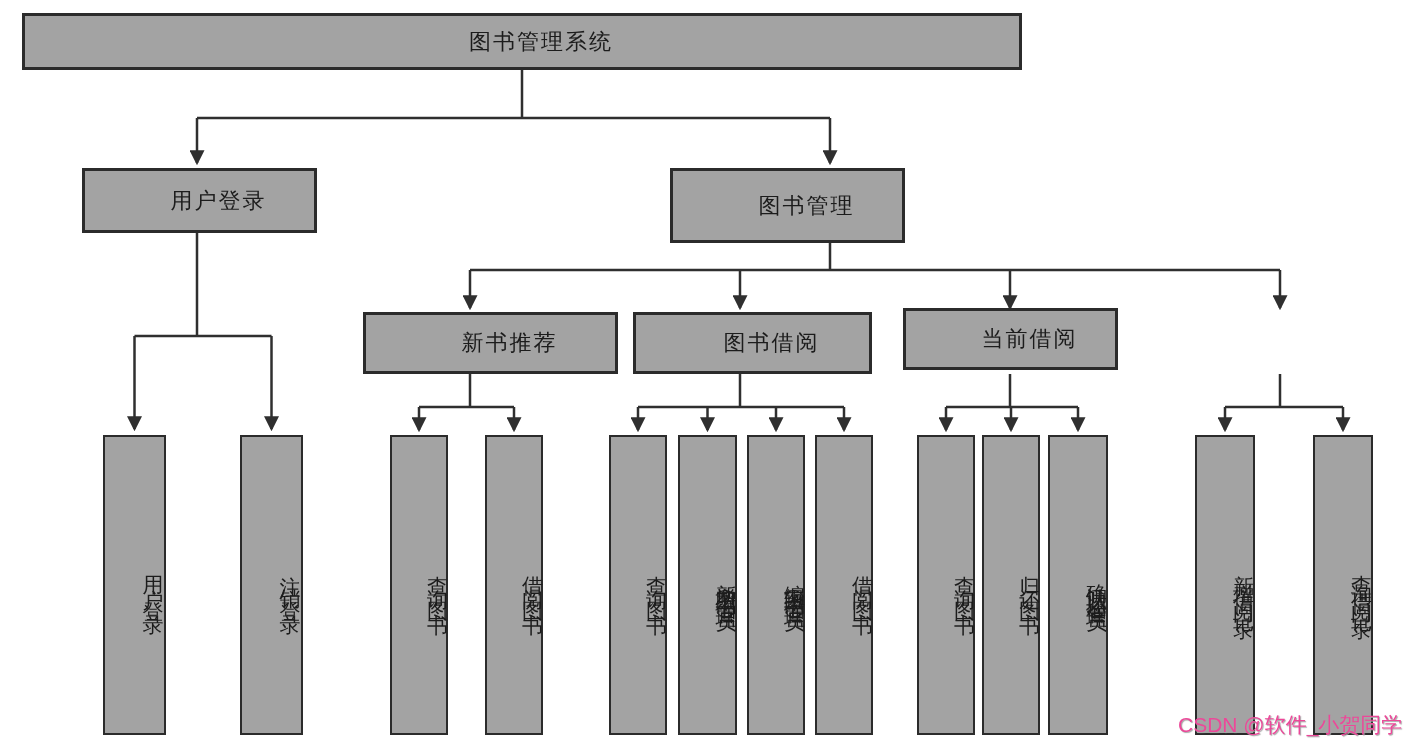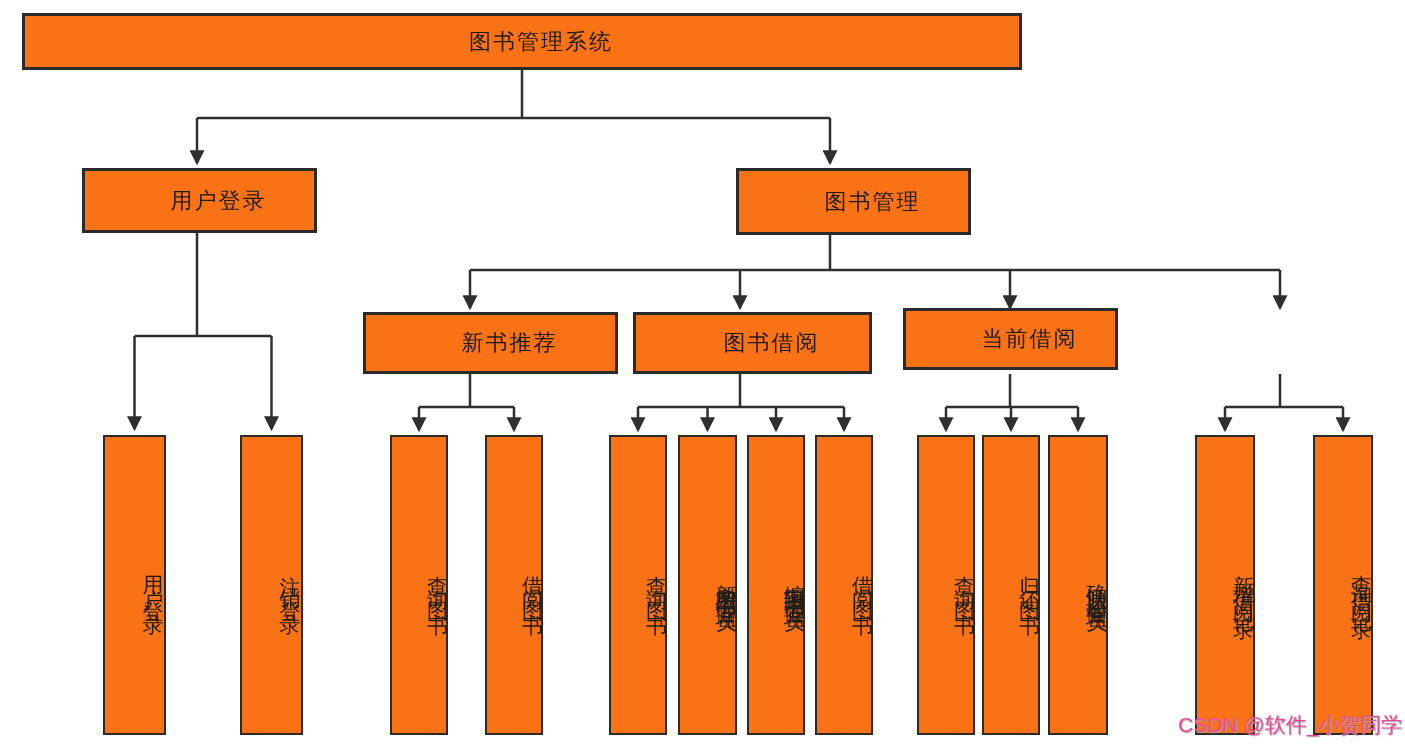--- a/index.html
+++ b/index.html
@@ -4,21 +4,21 @@
 <style>
   html,body{margin:0;padding:0;background:#ffffff;}
   body{
     width:1405px;height:747px;position:relative;overflow:hidden;
     font-family:"Liberation Sans","DejaVu Sans",sans-serif;
     color:#1c1c1c;
   }
   #stage{position:absolute;inset:0;width:1405px;height:747px;}
   svg.connectors{position:absolute;left:0;top:0;z-index:1;}
   .box{
-    position:absolute;background:#f97316;border:3px solid #2b2b2b;
+    position:absolute;background:#a3a3a3;border:3px solid #2b2b2b;
     display:flex;align-items:center;justify-content:center;
     box-sizing:border-box;z-index:2;padding-left:38px;
   }
   .box.leaf{border-width:2px;}
   .lbl{font-size:22px;letter-spacing:2px;white-space:nowrap;}
   .vlbl{
     writing-mode:vertical-rl;text-orientation:mixed;
     font-size:21px;line-height:1;white-space:nowrap;
   }
   .vshort{letter-spacing:13px;}
@@ -78,21 +78,21 @@
     </g>
   </svg>
 
   <div class="box" style="left:22px;top:13px;width:1000px;height:57px">
     <span class="lbl">图书管理系统</span>
   </div>
 
   <div class="box" style="left:82px;top:168px;width:235px;height:65px">
     <span class="lbl">用户登录</span>
   </div>
-  <div class="box" style="left:736px;top:168px;width:235px;height:67px">
+  <div class="box" style="left:670px;top:168px;width:235px;height:75px">
     <span class="lbl">图书管理</span>
   </div>
 
   <div class="box" style="left:363px;top:312px;width:255px;height:62px">
     <span class="lbl">新书推荐</span>
   </div>
   <div class="box" style="left:633px;top:312px;width:239px;height:62px">
     <span class="lbl">图书借阅</span>
   </div>
   <div class="box" style="left:903px;top:308px;width:215px;height:62px">

